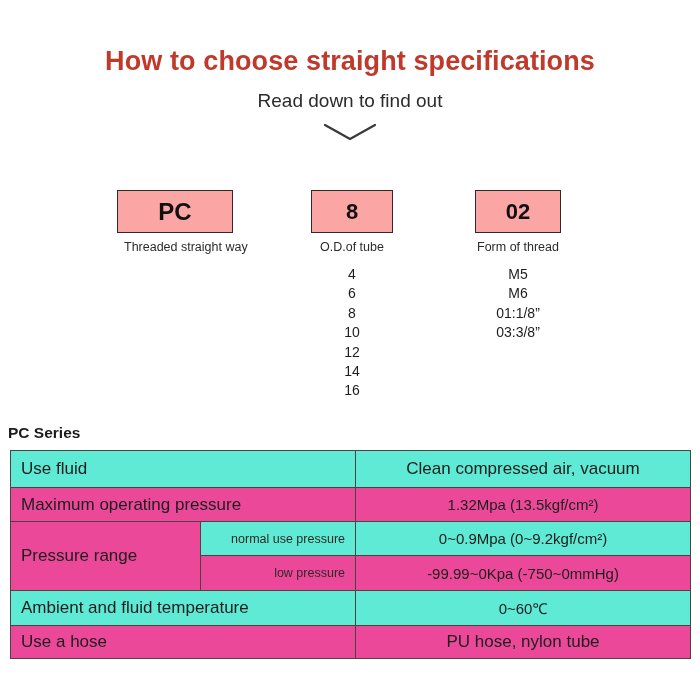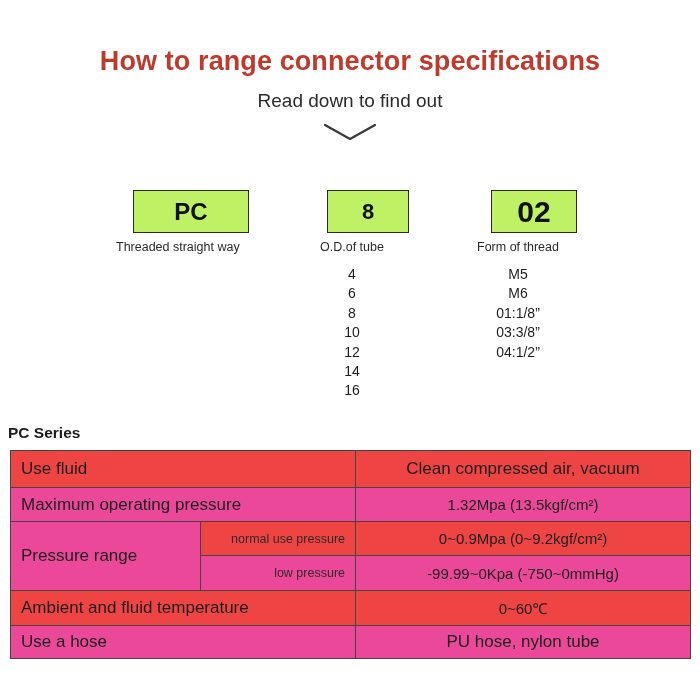--- a/index.html
+++ b/index.html
@@ -32,38 +32,37 @@
   }
   .chevron {
     position: absolute; left: 0; top: 122px; width: 700px;
     display: flex; justify-content: center; align-items: center;
   }
 
   
   .box {
     position: absolute;
     border: 1.6px solid #2b2b2b;
-    background: #bef264;
+    background: #fca5a5;
     display: flex; align-items: center; justify-content: center;
     font-weight: 700;
     color: #111111;
-    margin-left: 16px;
   }
   .box-pc   { left: 117px; top: 190px; width: 116px; height: 43px; font-size: 24px; }
   .box-od   { left: 311px; top: 190px; width: 82px;  height: 43px; font-size: 22px; }
-  .box-th   { left: 475px; top: 190px; width: 86px;  height: 43px; font-size: 30px; }
+  .box-th   { left: 475px; top: 190px; width: 86px;  height: 43px; font-size: 22px; }
 
   .caption {
     position: absolute;
     text-align: center;
     font-size: 12.5px;
     color: #2b2b2b;
     white-space: nowrap;
   }
-  .cap-pc { left: 116px; top: 240px; width: 116px; }
+  .cap-pc { left: 124px; top: 240px; width: 116px; }
   .cap-od { left: 311px; top: 240px; width: 82px; }
   .cap-th { left: 475px; top: 240px; width: 86px; }
 
   
   .optlist {
     position: absolute;
     font-size: 14px;
     color: #1d1d1d;
     line-height: 19.4px;
     text-align: center;
@@ -86,41 +85,41 @@
     border-collapse: collapse;
     table-layout: fixed;
   }
   .spec-table td {
     border: 1px solid #4a4440;
     padding: 0 10px;
     font-size: 16.5px;
     color: #1d1d1d;
     vertical-align: middle;
   }
-  .shade { background: #ef4444; }
+  .shade { background: #5eead4; }
   .plain { background: #ec4899; }
 
   td.label-cell { text-align: left; font-size: 17px; }
   td.value-cell { text-align: center; font-size: 15px; }
   td.sub-label  { text-align: right; font-size: 12.5px; color: #2e2a28; }
   td.value-big  { text-align: center; font-size: 17px; }
 
   .r1 { height: 37px; }
   .r2 { height: 34px; }
   .r3 { height: 34px; }
   .r4 { height: 35px; }
   .r5 { height: 35px; }
   .r6 { height: 33px; }
 </style>
 </head>
 <body>
 
 <div id="page">
 
-  <div class="title">How to range connector specifications</div>
+  <div class="title">How to choose straight specifications</div>
   <div class="subtitle">Read down to find out</div>
 
   <div class="chevron">
     <svg width="56" height="22" viewBox="0 0 56 22" aria-hidden="true">
       <path d="M3 3 L28 17 L53 3" fill="none" stroke="#3a3a3a" stroke-width="2.2" stroke-linecap="round" stroke-linejoin="round"></path>
     </svg>
   </div>
 
   <div class="box box-pc">PC</div>
   <div class="caption cap-pc">Threaded straight way</div>
@@ -139,21 +138,20 @@
     <div>12</div>
     <div>14</div>
     <div>16</div>
   </div>
 
   <div class="optlist list-th">
     <div>M5</div>
     <div>M6</div>
     <div>01:1/8”</div>
     <div>03:3/8”</div>
-    <div>04:1/2”</div>
   </div>
 
   <div class="series-label">PC Series</div>
 
   <table class="spec-table">
     <colgroup>
       <col style="width:190px">
       <col style="width:155px">
       <col style="width:335px">
     </colgroup>

